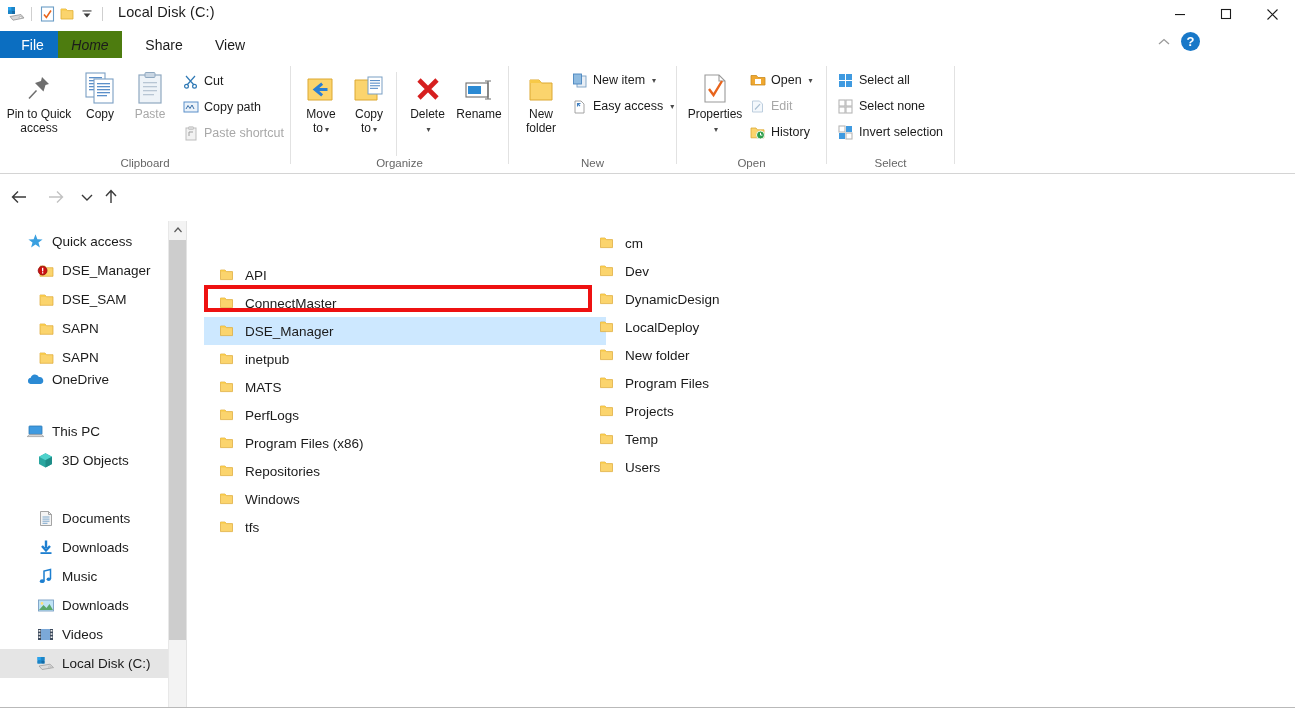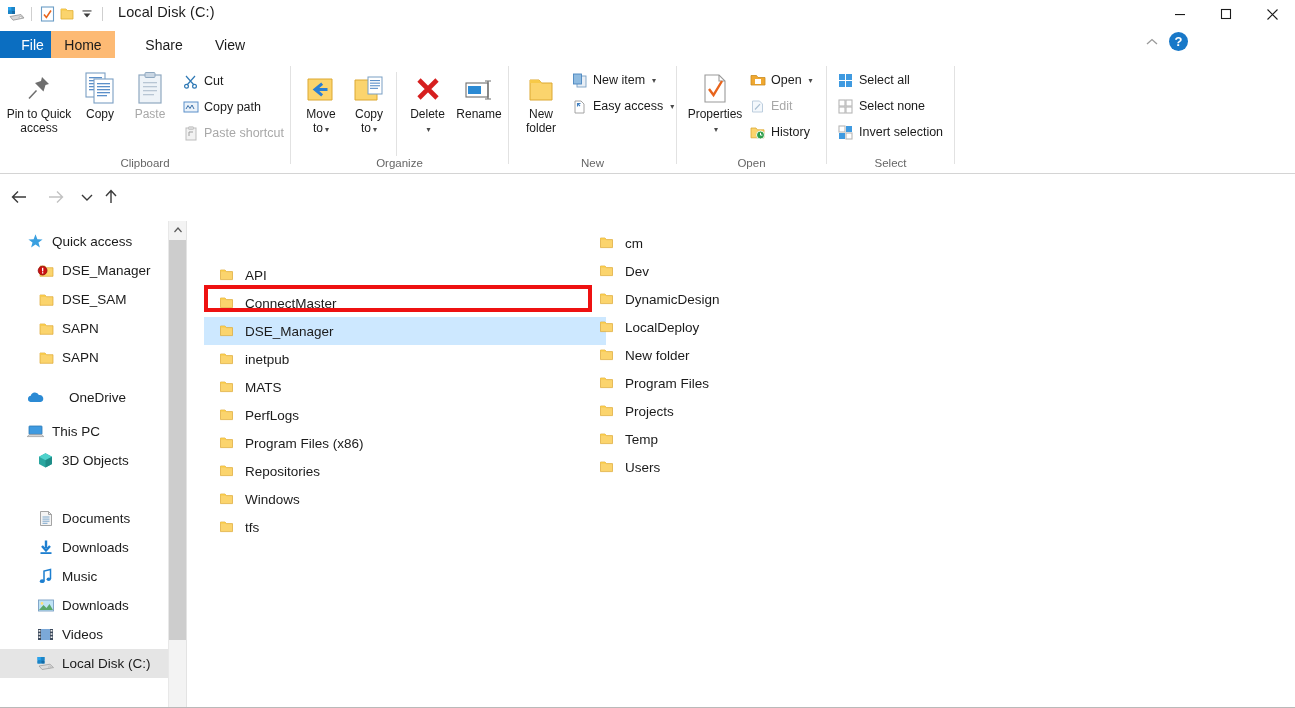--- a/index.html
+++ b/index.html
@@ -3,37 +3,37 @@
 <meta charset="utf-8">
 <style>
   html,body{margin:0;padding:0;}
   body{
     width:1295px;height:708px;overflow:hidden;
     font-family:"Liberation Sans", sans-serif;
     background:#ffffff;
     color:#1b1b1b;
     -webkit-font-smoothing:antialiased;
   }
-  .app{position:relative;width:1196px;height:708px;}
+  .app{position:relative;width:1196px;height:708px;padding-left:12px;}
 
   
   .titlebar{position:absolute;left:0;top:0;width:1295px;height:28px;background:#ffffff;}
   .qat{position:absolute;left:6px;top:3px;display:flex;align-items:center;gap:0px;height:22px;}
   .qat-ico{width:20px;height:22px;display:flex;align-items:center;justify-content:center;}
   .qat-sep{width:1px;height:14px;background:#cfcfcf;margin:0 5px;}
   .win-title{position:absolute;left:118px;top:4px;font-size:14.5px;color:#1b1b1b;letter-spacing:.1px;}
   .wbtns{position:absolute;right:0;top:0;display:flex;height:28px;}
   .wbtn{width:46px;height:28px;display:flex;align-items:center;justify-content:center;}
   .wbtn svg{display:block;}
 
   
   .tabbar{position:absolute;left:0;top:31px;width:1295px;height:27px;}
   .tab{position:absolute;top:0;height:27px;display:flex;align-items:center;justify-content:center;font-size:14px;color:#1b1b1b;}
   .tab.file{left:0;width:65px;background:#0b6ec1;color:#ffffff;}
-  .tab.home{left:51px;width:64px;background:#fdba74;color:#1b1b1b;}
+  .tab.home{left:58px;width:64px;background:#4d7c0f;color:#1b1b1b;font-style:italic;}
   .tab.share{left:129px;width:70px;background:transparent;}
   .tab.view{left:199px;width:62px;background:transparent;}
   .ribbon-ctl{position:absolute;right:8px;top:32px;display:flex;align-items:center;gap:10px;}
   .help-btn{width:19px;height:19px;border-radius:50%;background:#1878c8;color:#fff;font-size:13px;font-weight:bold;display:flex;align-items:center;justify-content:center;}
 
   
   .ribbon{position:absolute;left:0;top:58px;width:1295px;height:115px;background:#ffffff;border-bottom:1px solid #d4d4d4;}
   .rgroup{position:absolute;top:0;height:114px;}
   .rgroup .glabel{position:absolute;bottom:3px;left:0;width:100%;text-align:center;font-size:11.5px;color:#666666;}
   .rdiv{position:absolute;top:8px;width:1px;height:98px;background:#e2e2e2;}
@@ -510,21 +510,21 @@
     <div class="sb-item" style="top:122px;padding-left:36px;">
       <span class="sbi">
         <svg width="18" height="16" viewBox="0 0 18 16">
             <path d="M3 3 h5 l1.4 1.7 H16 v8.6 H3 Z" fill="#fbd46d" stroke="#dca832" stroke-width="0.7"></path>
             <path d="M3 3 h5 l1.4 1.7 H3 Z" fill="#f7c948"></path>
           </svg>
       </span>
       <span>SAPN</span>
     </div>
 
-    <div class="sb-item" style="top:162px;padding-left:26px;gap:17px;">
+    <div class="sb-item" style="top:144px;padding-left:26px;">
       <span class="sbi">
         <svg width="19" height="14" viewBox="0 0 19 14">
             <path d="M4.5 11 a3.2 3.2 0 0 1 .3 -6.3 a4.3 4.3 0 0 1 8.1 -0.6 a3.4 3.4 0 0 1 1.6 6.9 Z" fill="#2b8ad4"></path>
           </svg>
       </span>
       <span>OneDrive</span>
     </div>
 
     <div class="sb-item" style="top:196px;padding-left:26px;">
       <span class="sbi">

